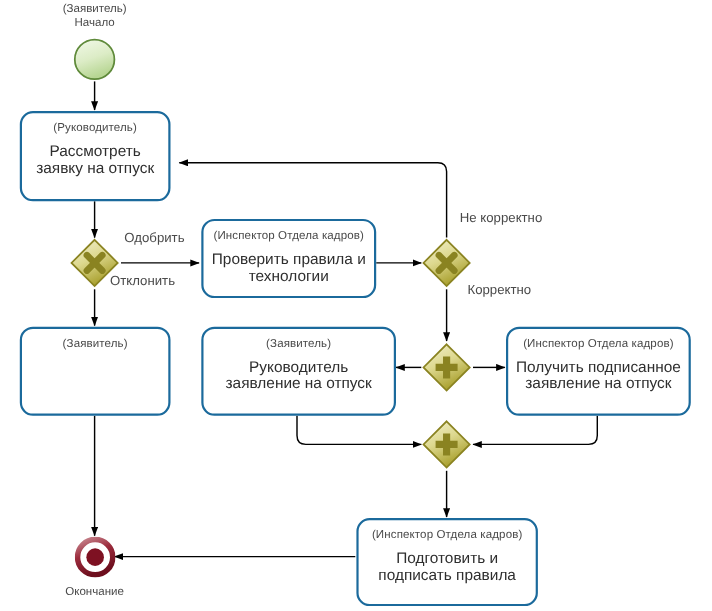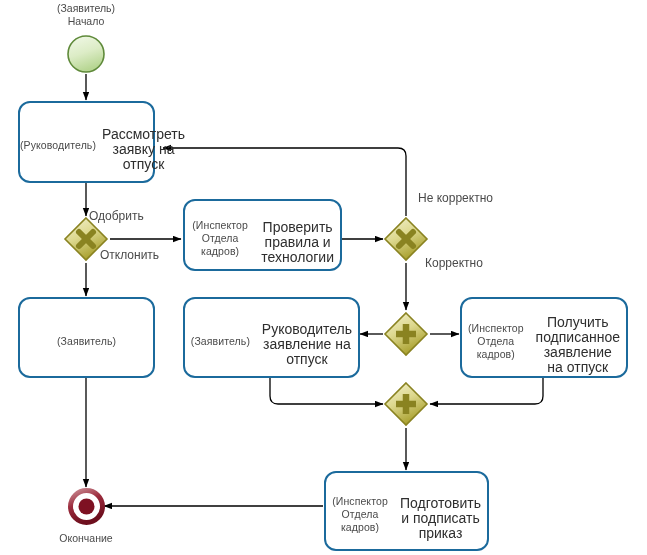--- a/index.html
+++ b/index.html
@@ -27,21 +27,21 @@
     height: 555px;
   }
   
   .task {
     position: absolute;
     box-sizing: border-box;
     border: 2px solid #1b6a9c;
     border-radius: 12px;
     background: #ffffff;
     display: flex;
-    flex-direction: row;
+    flex-direction: column;
     align-items: center;
     justify-content: flex-start;
     padding-top: 7px;
     z-index: 5;
   }
   .task .role {
     font-size: 10.5px;
     color: #4a4a4a;
     line-height: 13px;
     text-align: center;
@@ -159,21 +159,21 @@
           <stop offset="100%" stop-color="#a89f2c"></stop>
         </linearGradient>
       </defs>
       <path d="M24,3 L45,24 L24,45 L3,24 Z" fill="url(#gwGrad1)" stroke="#8a8321" stroke-width="1.6"></path>
       <g stroke="#8a8321" stroke-width="6" stroke-linecap="round">
         <line x1="17" y1="17" x2="31" y2="31"></line>
         <line x1="31" y1="17" x2="17" y2="31"></line>
       </g>
     </svg>
   </div>
-  <div class="edge-label" style="left:89px; top:210px;">Одобрить</div>
+  <div class="edge-label" style="left:113px; top:210px;">Одобрить</div>
   <div class="edge-label" style="left:100px; top:249px;">Отклонить</div>
 
   <div class="task" style="left:183px; top:199px; width:159px; height:72px;">
     <div class="role">(Инспектор Отдела кадров)</div>
     <div class="tname">Проверить правила и технологии</div>
   </div>
 
   <div class="gateway" style="left:382px; top:215px; width:48px; height:48px;">
     <svg width="48" height="48" viewBox="0 0 48 48" xmlns="http://www.w3.org/2000/svg">
       <path d="M24,3 L45,24 L24,45 L3,24 Z" fill="url(#gwGrad1)" stroke="#8a8321" stroke-width="1.6"></path>
@@ -215,21 +215,21 @@
       <path d="M24,3 L45,24 L24,45 L3,24 Z" fill="url(#gwGrad1)" stroke="#8a8321" stroke-width="1.6"></path>
       <g stroke="#8a8321" stroke-width="6.5" stroke-linecap="butt">
         <line x1="24" y1="14" x2="24" y2="34"></line>
         <line x1="14" y1="24" x2="34" y2="24"></line>
       </g>
     </svg>
   </div>
 
   <div class="task" style="left:324px; top:471px; width:165px; height:80px;">
     <div class="role">(Инспектор Отдела кадров)</div>
-    <div class="tname">Подготовить и подписать приказ</div>
+    <div class="tname">Подготовить и подписать правила</div>
   </div>
 
   <div class="event" style="left:68px; top:488px; width:37px; height:37px;">
     <svg width="37" height="37" viewBox="0 0 37 37" xmlns="http://www.w3.org/2000/svg">
       <defs>
         <linearGradient id="endGrad" x1="0" y1="0" x2="0.4" y2="1">
           <stop offset="0%" stop-color="#c98a92"></stop>
           <stop offset="45%" stop-color="#9c2c3d"></stop>
           <stop offset="100%" stop-color="#6e0f1e"></stop>
         </linearGradient>

